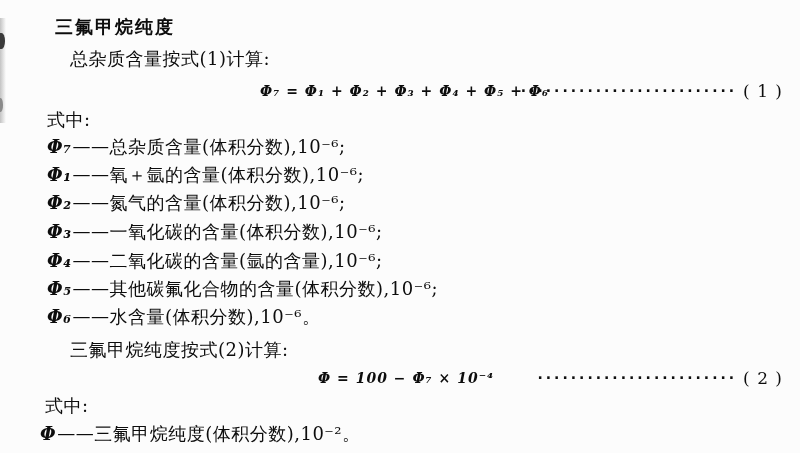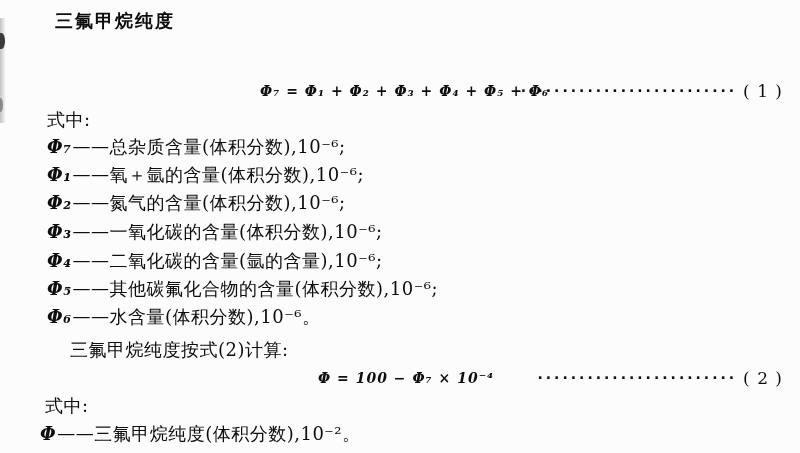--- a/index.html
+++ b/index.html
@@ -83,22 +83,23 @@
 </style>
 </head>
 <body>
 
 <div class="page">
 
   <div class="edge-band"></div>
   <div class="blotch-1"></div>
   <div class="blotch-2"></div>
 
-  <div class="line title" style="left:55px; top:8px;text-align:center;">三氟甲烷纯度</div>
+  <div class="line title" style="left:55px; top:14px;text-align:center;">三氟甲烷纯度</div>
 
+  <div class="line" style="left:70px; top:46px;">总杂质含量按式(1)计算:</div>
 
   <div class="line formula-row" style="top:78px;">
     <span class="expr" style="left:260px;">Φ₇ = Φ₁ + Φ₂ + Φ₃ + Φ₄ + Φ₅ + Φ₆</span>
     <span class="leader">
       <span class="dots">··························</span>
       <span class="eqnum">( 1 )</span>
     </span>
   </div>
 
   <div class="line" style="left:47px; top:107px;">式中:</div>

